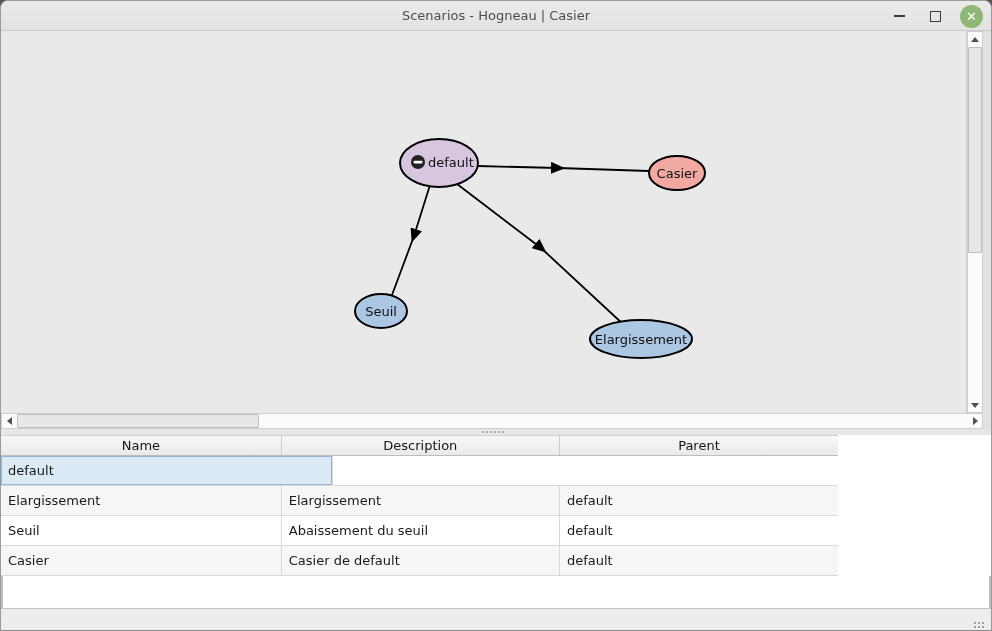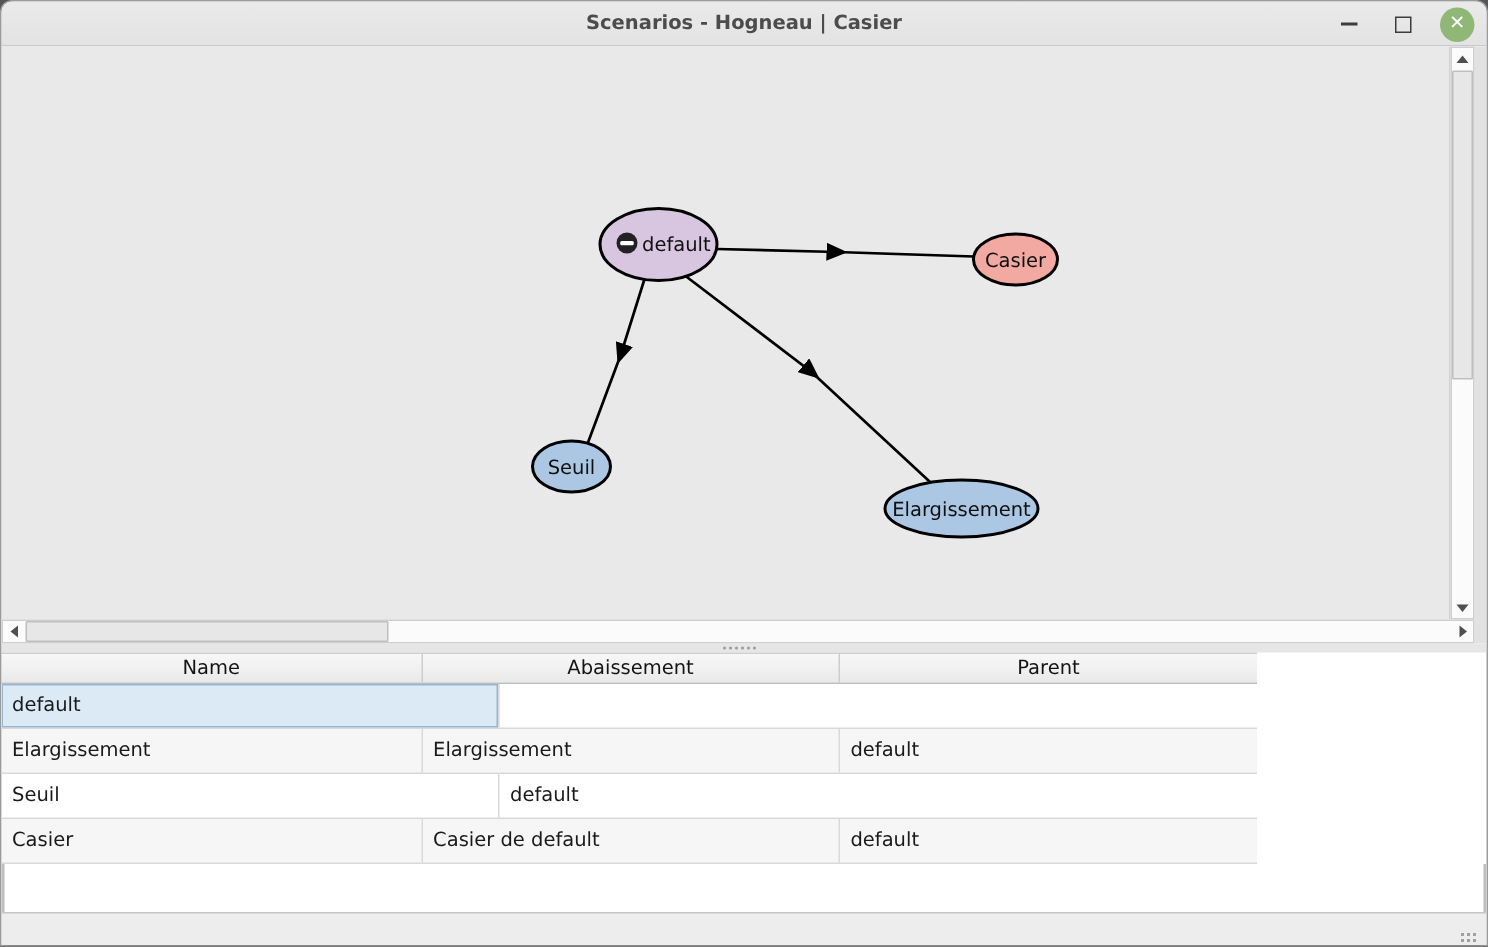--- a/index.html
+++ b/index.html
@@ -13,21 +13,21 @@
   }
 
   
   .titlebar {
     position: absolute; top:0; left:0; width:990px; height:30px;
     background: linear-gradient(#eaeaea, #e3e3e3);
     border-bottom: 1px solid #c9c9c9; border-radius: 7px 7px 0 0;
   }
   .title {
     position:absolute; left:0; right:0; top:0; height:44px; line-height:30px;
-    text-align:center; font-size:13px; font-weight:bold; color:#4c4c4c;
+    text-align:center; font-size:13px; font-weight:normal; color:#4c4c4c;
   }
   .win-controls { position:absolute; right:8px; top:0; height:30px; display:flex; align-items:center; gap:14px; }
   .btn-min, .btn-max { width:22px; height:22px; display:flex; align-items:center; justify-content:center; cursor:default; }
   .glyph-min { width:11px; height:0; border-bottom:2px solid #3c3c3c; }
   .glyph-max { width:11px; height:11px; border:1.5px solid #3c3c3c; background:transparent; }
   .btn-close {
     width:23px; height:23px; border-radius:50%; background:#8fb876;
     display:flex; align-items:center; justify-content:center;
   }
   .glyph-close { color:#ffffff; font-size:13px; font-weight:bold; line-height:1; transform:translateY(-0.5px); }
@@ -164,37 +164,38 @@
     </div>
   </div>
 
   <div class="splitter">
     <div class="splitter-dots"></div>
   </div>
 
   <div class="table">
     <div class="thead">
       <div class="th col-name">Name</div>
-      <div class="th col-desc">Abaissement</div>
+      <div class="th col-desc">Description</div>
       <div class="th col-parent">Parent</div>
     </div>
 
     <div class="trow">
       <div class="td col-name cell-selected">default</div>
       <div class="td col-parent"></div>
     </div>
 
     <div class="trow alt">
       <div class="td col-name">Elargissement</div>
       <div class="td col-desc">Elargissement</div>
       <div class="td col-parent">default</div>
     </div>
 
     <div class="trow">
       <div class="td col-name">Seuil</div>
+      <div class="td col-desc">Abaissement du seuil</div>
       <div class="td col-parent">default</div>
     </div>
 
     <div class="trow alt">
       <div class="td col-name">Casier</div>
       <div class="td col-desc">Casier de default</div>
       <div class="td col-parent">default</div>
     </div>
   </div>
 

